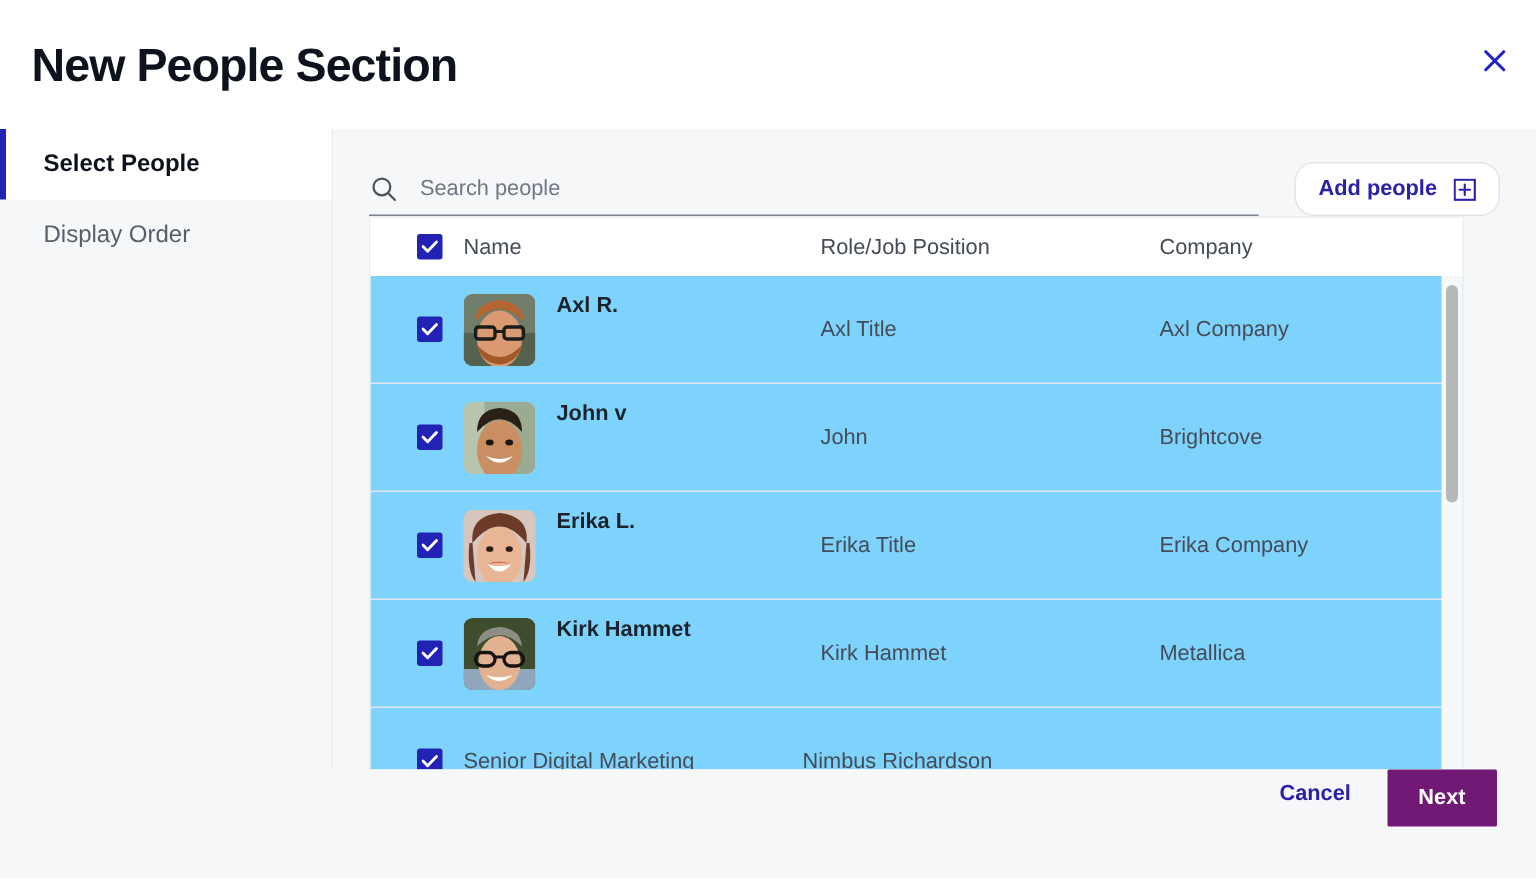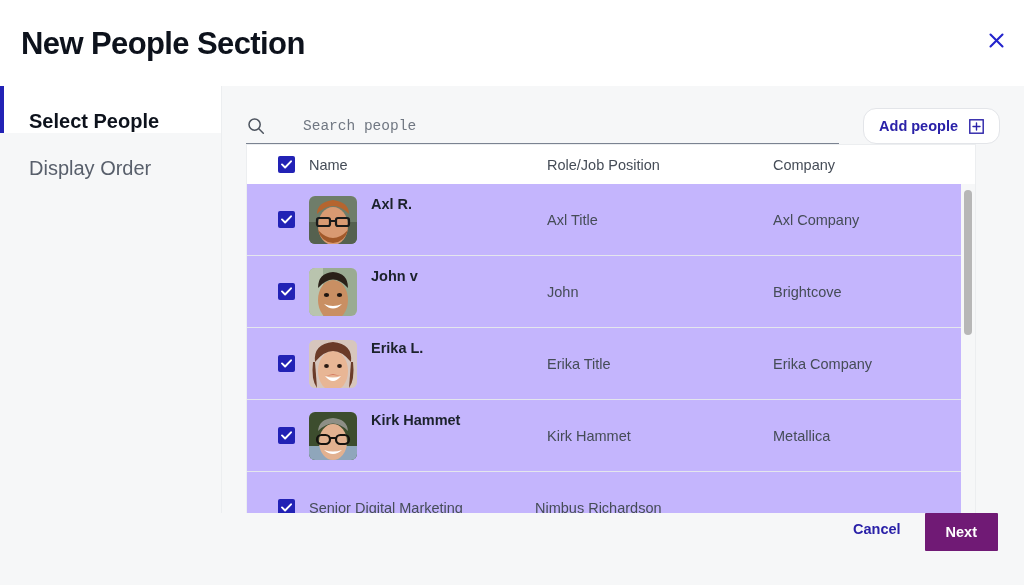--- a/index.html
+++ b/index.html
@@ -55,23 +55,23 @@
   .sidebar {
     width: 222px;
     flex: 0 0 222px;
     background: #f6f7f8;
     padding-top: 0px;
     border-right: 1px solid #eceef0;
   }
   .side-item {
     position: relative;
     height: 47px;
-    display: flex; align-items: flex-end;
+    display: flex; align-items: center;
     padding-left: 29px;
-    font-size: 20px;
+    font-size: 16px;
     color: #585f6b;
     cursor: pointer;
     background: transparent;
   }
   .side-item.active {
     background: #ffffff;
     color: #0d121c;
     font-weight: bold;
   }
   .side-item.active::before {
@@ -110,25 +110,24 @@
   .search-icon {
     flex: 0 0 auto;
     width: 20px; height: 20px;
     margin-right: 14px;
     display: flex; align-items: center; justify-content: center;
   }
   .search-input {
     flex: 1 1 auto;
     border: none; outline: none;
     background: transparent;
-    font-family: Liberation Mono, monospace;
+    font-family: Liberation Sans, sans-serif;
     font-size: 14.5px;
     color: #2b323d;
     height: 30px;
-    margin-left: 23px;
   }
   .search-input::placeholder { color: #707782; }
 
   .add-btn {
     flex: 0 0 auto;
     height: 36px;
     background: #ffffff;
     border: 1px solid #e3e5e9;
     color: #2a21a8;
     font-family: "Liberation Sans", sans-serif;
@@ -159,21 +158,21 @@
     position: relative;
     height: calc(100% - 40px);
     overflow: hidden;
     border-left: 1px solid #eceef0;
     border-right: 1px solid #eceef0;
     background: #eff0f5;
   }
   .row {
     height: 72px;
     display: flex; align-items: center;
-    background: #c4b5fd;
+    background: #7dd3fc;
     border-bottom: 1px solid #e4e6ed;
   }
   .cell-check {
     flex: 0 0 62px;
     display: flex; align-items: center; justify-content: flex-start;
     padding-left: 31px;
   }
   .cell-name {
     flex: 0 0 238px;
     display: flex; align-items: flex-start;

